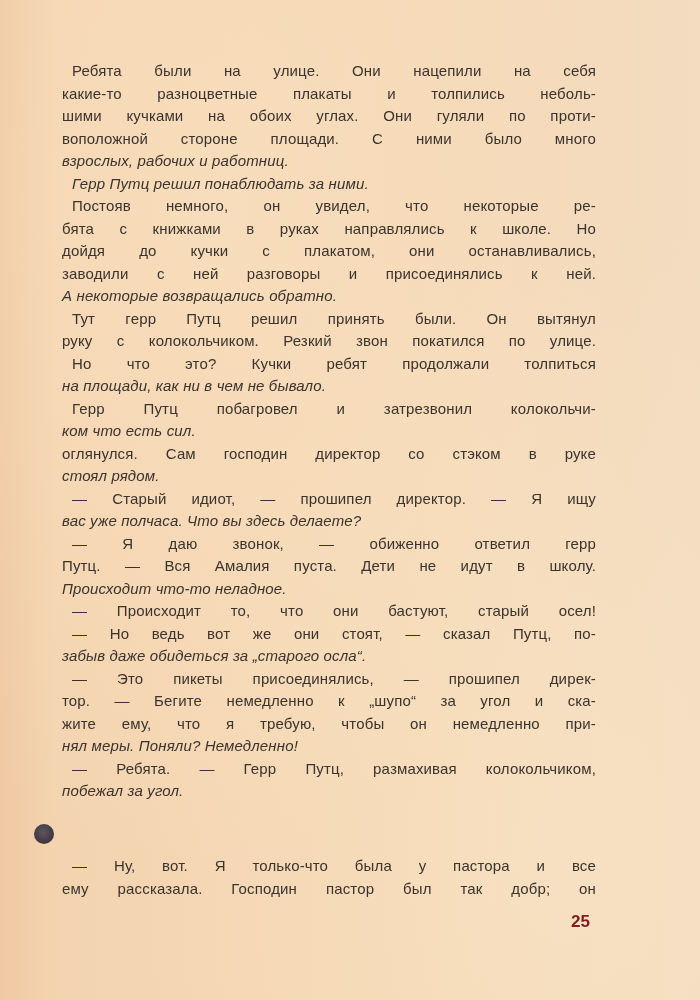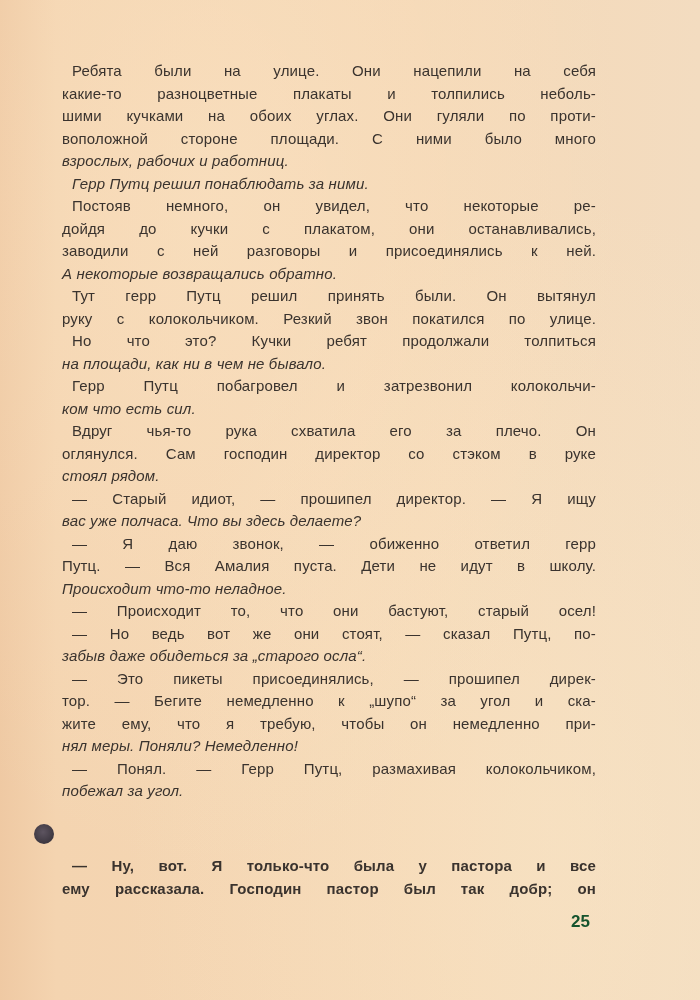--- a/index.html
+++ b/index.html
@@ -48,67 +48,66 @@
       width: 20px;
       height: 20px;
       border-radius: 50%;
       background: radial-gradient(circle at 45% 40%, #5d5460 0%, #3d3740 70%, #2e2a30 100%);
     }
     .page2 {
       position: absolute;
       left: 62px;
       top: 855px;
       width: 534px;
-      font-weight: bold;
     }
     .page-number {
       position: absolute;
       left: 571px;
       top: 912px;
       font-size: 17px;
       font-weight: bold;
-      color: #14532d;
+      color: #7f1d1d;
     }
   </style>
 </head>
 <body>
 
 <div class="page">
   <div class="line indent">Ребята были на улице. Они нацепили на себя</div>
   <div class="line">какие-то разноцветные плакаты и толпились неболь-</div>
   <div class="line">шими кучками на обоих углах. Они гуляли по проти-</div>
   <div class="line">воположной стороне площади. С ними было много</div>
   <div class="line last">взрослых, рабочих и работниц.</div>
   <div class="line indent last">Герр Путц решил понаблюдать за ними.</div>
   <div class="line indent">Постояв немного, он увидел, что некоторые ре-</div>
+  <div class="line">бята с книжками в руках направлялись к школе. Но</div>
   <div class="line">дойдя до кучки с плакатом, они останавливались,</div>
   <div class="line">заводили с ней разговоры и присоединялись к ней.</div>
   <div class="line last">А некоторые возвращались обратно.</div>
   <div class="line indent">Тут герр Путц решил принять были. Он вытянул</div>
   <div class="line">руку с колокольчиком. Резкий звон покатился по улице.</div>
   <div class="line indent">Но что это? Кучки ребят продолжали толпиться</div>
   <div class="line last">на площади, как ни в чем не бывало.</div>
   <div class="line indent">Герр Путц побагровел и затрезвонил колокольчи-</div>
   <div class="line last">ком что есть сил.</div>
-  <div class="line indent">Вдруг чья-то рука схватила его за плечо. Он</div>
   <div class="line">оглянулся. Сам господин директор со стэком в руке</div>
   <div class="line last">стоял рядом.</div>
   <div class="line indent">— Старый идиот, — прошипел директор. — Я ищу</div>
   <div class="line last">вас уже полчаса. Что вы здесь делаете?</div>
   <div class="line indent">— Я даю звонок, — обиженно ответил герр</div>
   <div class="line">Путц. — Вся Амалия пуста. Дети не идут в школу.</div>
   <div class="line last">Происходит что-то неладное.</div>
   <div class="line indent">— Происходит то, что они бастуют, старый осел!</div>
   <div class="line indent">— Но ведь вот же они стоят, — сказал Путц, по-</div>
   <div class="line last">забыв даже обидеться за „старого осла“.</div>
   <div class="line indent">— Это пикеты присоединялись, — прошипел дирек-</div>
   <div class="line">тор. — Бегите немедленно к „шупо“ за угол и ска-</div>
   <div class="line">жите ему, что я требую, чтобы он немедленно при-</div>
   <div class="line last">нял меры. Поняли? Немедленно!</div>
-  <div class="line indent">— Понял. — Герр Путц, размахивая колокольчиком,</div>
+  <div class="line indent">— Ребята. — Герр Путц, размахивая колокольчиком,</div>
   <div class="line last">побежал за угол.</div>
 </div>
 
 <div class="ornament"></div>
 
 <div class="page2">
   <div class="line indent">— Ну, вот. Я только-что была у пастора и все</div>
   <div class="line">ему рассказала. Господин пастор был так добр; он</div>
 </div>
 

